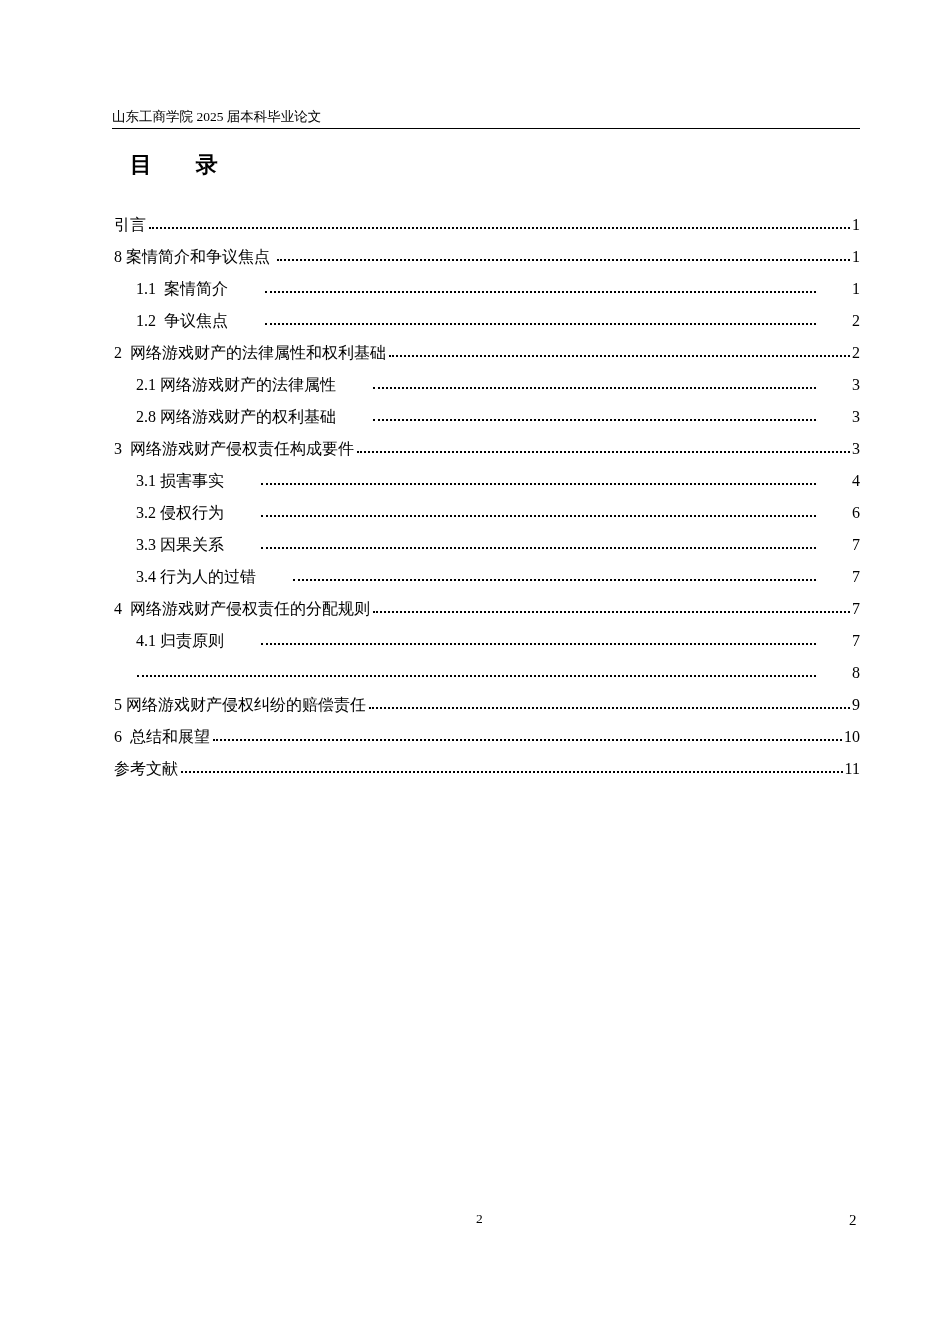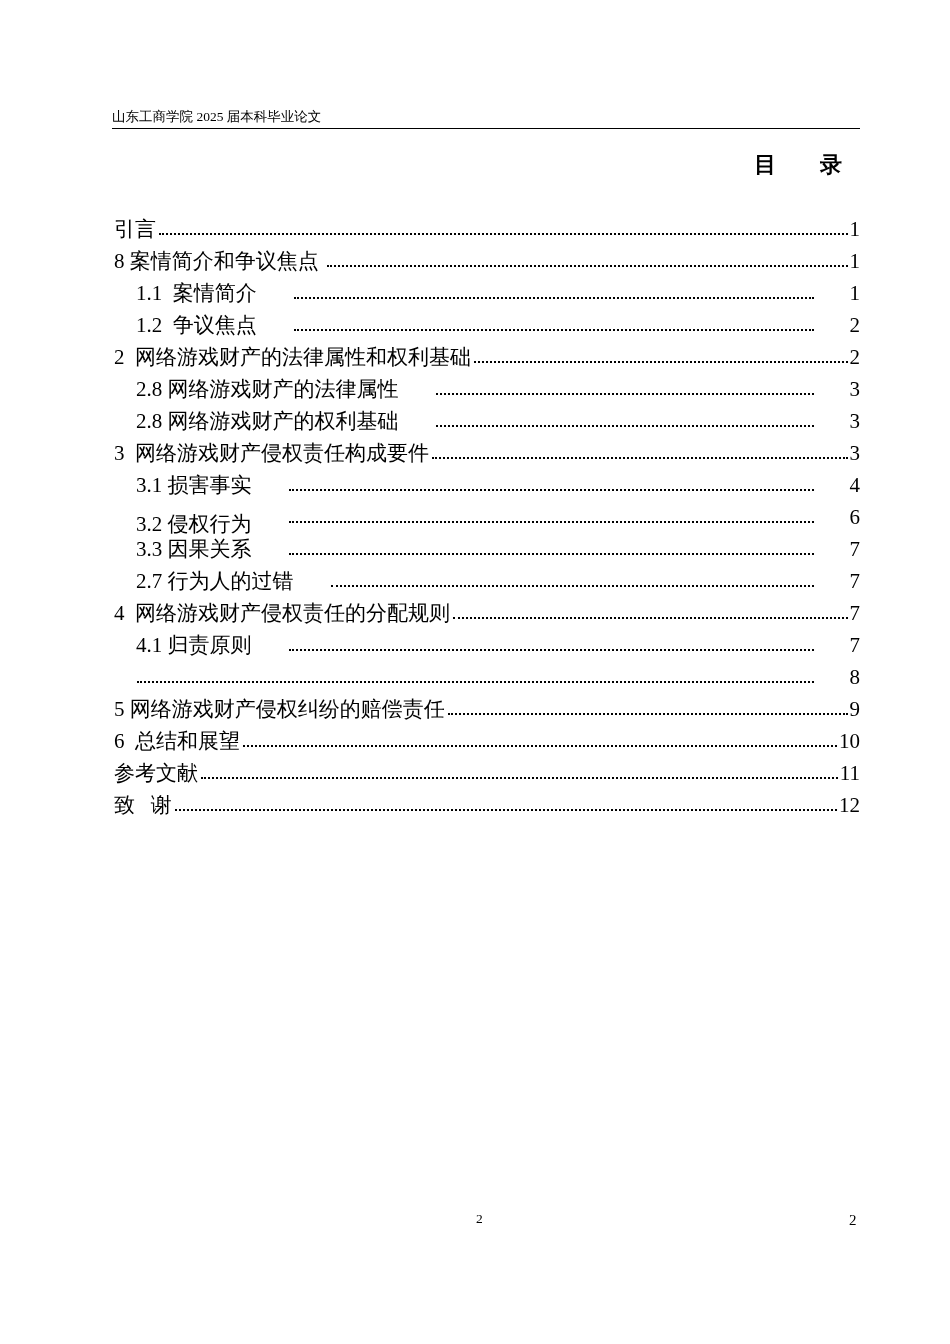--- a/index.html
+++ b/index.html
@@ -10,30 +10,30 @@
   .header-text {
     position: absolute; top: 108px; left: 112px; width: 748px;
     font-size: 13.5px; line-height: 18px;
   }
   .header-rule {
     position: absolute; top: 128px; left: 112px; width: 748px;
     height: 0; border-top: 1.5px solid #000;
   }
   .toc-title {
     position: absolute; top: 150px; left: 112px; width: 748px;
-    text-align: right; font-family: "DejaVu Sans", "Liberation Sans", sans-serif;
+    text-align: left; font-family: "DejaVu Sans", "Liberation Sans", sans-serif;
     font-weight: bold; font-size: 22px; line-height: 30px; letter-spacing: 18px;
     text-indent: 18px;
   }
   .toc {
     position: absolute; top: 213px; left: 114px; width: 746px;
   }
   .toc-row {
-    display: flex; align-items: center; height: 32px; line-height: 24px;
-    font-size: 21px; white-space: nowrap;
+    display: flex; align-items: flex-start; height: 32px; line-height: 24px;
+    font-size: 16px; white-space: nowrap;
   }
   .toc-row.l2 { padding-left: 22px; gap: 34px; }
   .toc-label { flex: 0 0 auto; padding-right: 2px; }
   .toc-dots {
     flex: 1 1 auto; overflow: hidden; position: relative; height: 18px;
     border-bottom: 2px dotted #000; margin: 0 1px; transform: translateY(-4px);
   }
   .toc-page { flex: 0 0 auto; padding-left: 1px; }
   .footer-center {
     position: absolute; top: 1211px; left: 476px; font-size: 13.5px;
@@ -70,51 +70,51 @@
       <span class="toc-label" style="white-space: pre;">1.2  争议焦点</span>
       <span class="toc-dots"></span>
       <span class="toc-page">2</span>
     </div>
     <div class="toc-row">
       <span class="toc-label" style="white-space: pre;">2  网络游戏财产的法律属性和权利基础</span>
       <span class="toc-dots"></span>
       <span class="toc-page">2</span>
     </div>
     <div class="toc-row l2">
-      <span class="toc-label" style="white-space: pre;">2.8 网络游戏财产的法律属性</span>
+      <span class="toc-label" style="white-space: pre;">2.1 网络游戏财产的法律属性</span>
       <span class="toc-dots"></span>
       <span class="toc-page">3</span>
     </div>
     <div class="toc-row l2">
       <span class="toc-label" style="white-space: pre;">2.8 网络游戏财产的权利基础</span>
       <span class="toc-dots"></span>
       <span class="toc-page">3</span>
     </div>
     <div class="toc-row">
       <span class="toc-label" style="white-space: pre;">3  网络游戏财产侵权责任构成要件</span>
       <span class="toc-dots"></span>
       <span class="toc-page">3</span>
     </div>
     <div class="toc-row l2">
       <span class="toc-label" style="white-space: pre;">3.1 损害事实</span>
       <span class="toc-dots"></span>
       <span class="toc-page">4</span>
     </div>
     <div class="toc-row l2">
-      <span class="toc-label" style="white-space: pre; margin-top: 13px;">3.2 侵权行为</span>
+      <span class="toc-label" style="white-space: pre;">3.2 侵权行为</span>
       <span class="toc-dots"></span>
       <span class="toc-page">6</span>
     </div>
     <div class="toc-row l2">
       <span class="toc-label" style="white-space: pre;">3.3 因果关系</span>
       <span class="toc-dots"></span>
       <span class="toc-page">7</span>
     </div>
     <div class="toc-row l2">
-      <span class="toc-label" style="white-space: pre;">2.7 行为人的过错</span>
+      <span class="toc-label" style="white-space: pre;">3.4 行为人的过错</span>
       <span class="toc-dots"></span>
       <span class="toc-page">7</span>
     </div>
     <div class="toc-row">
       <span class="toc-label" style="white-space: pre;">4  网络游戏财产侵权责任的分配规则</span>
       <span class="toc-dots"></span>
       <span class="toc-page">7</span>
     </div>
     <div class="toc-row l2">
       <span class="toc-label" style="white-space: pre;">4.1 归责原则</span>
@@ -133,21 +133,16 @@
     <div class="toc-row">
       <span class="toc-label" style="white-space: pre;">6  总结和展望</span>
       <span class="toc-dots"></span>
       <span class="toc-page">10</span>
     </div>
     <div class="toc-row">
       <span class="toc-label" style="white-space: pre;">参考文献</span>
       <span class="toc-dots"></span>
       <span class="toc-page">11</span>
     </div>
-    <div class="toc-row">
-      <span class="toc-label" style="white-space: pre;">致   谢</span>
-      <span class="toc-dots"></span>
-      <span class="toc-page">12</span>
-    </div>
   </div>
 
 <div class="footer-center">2</div>
 <div class="footer-right">2</div>
 
 </body></html>

